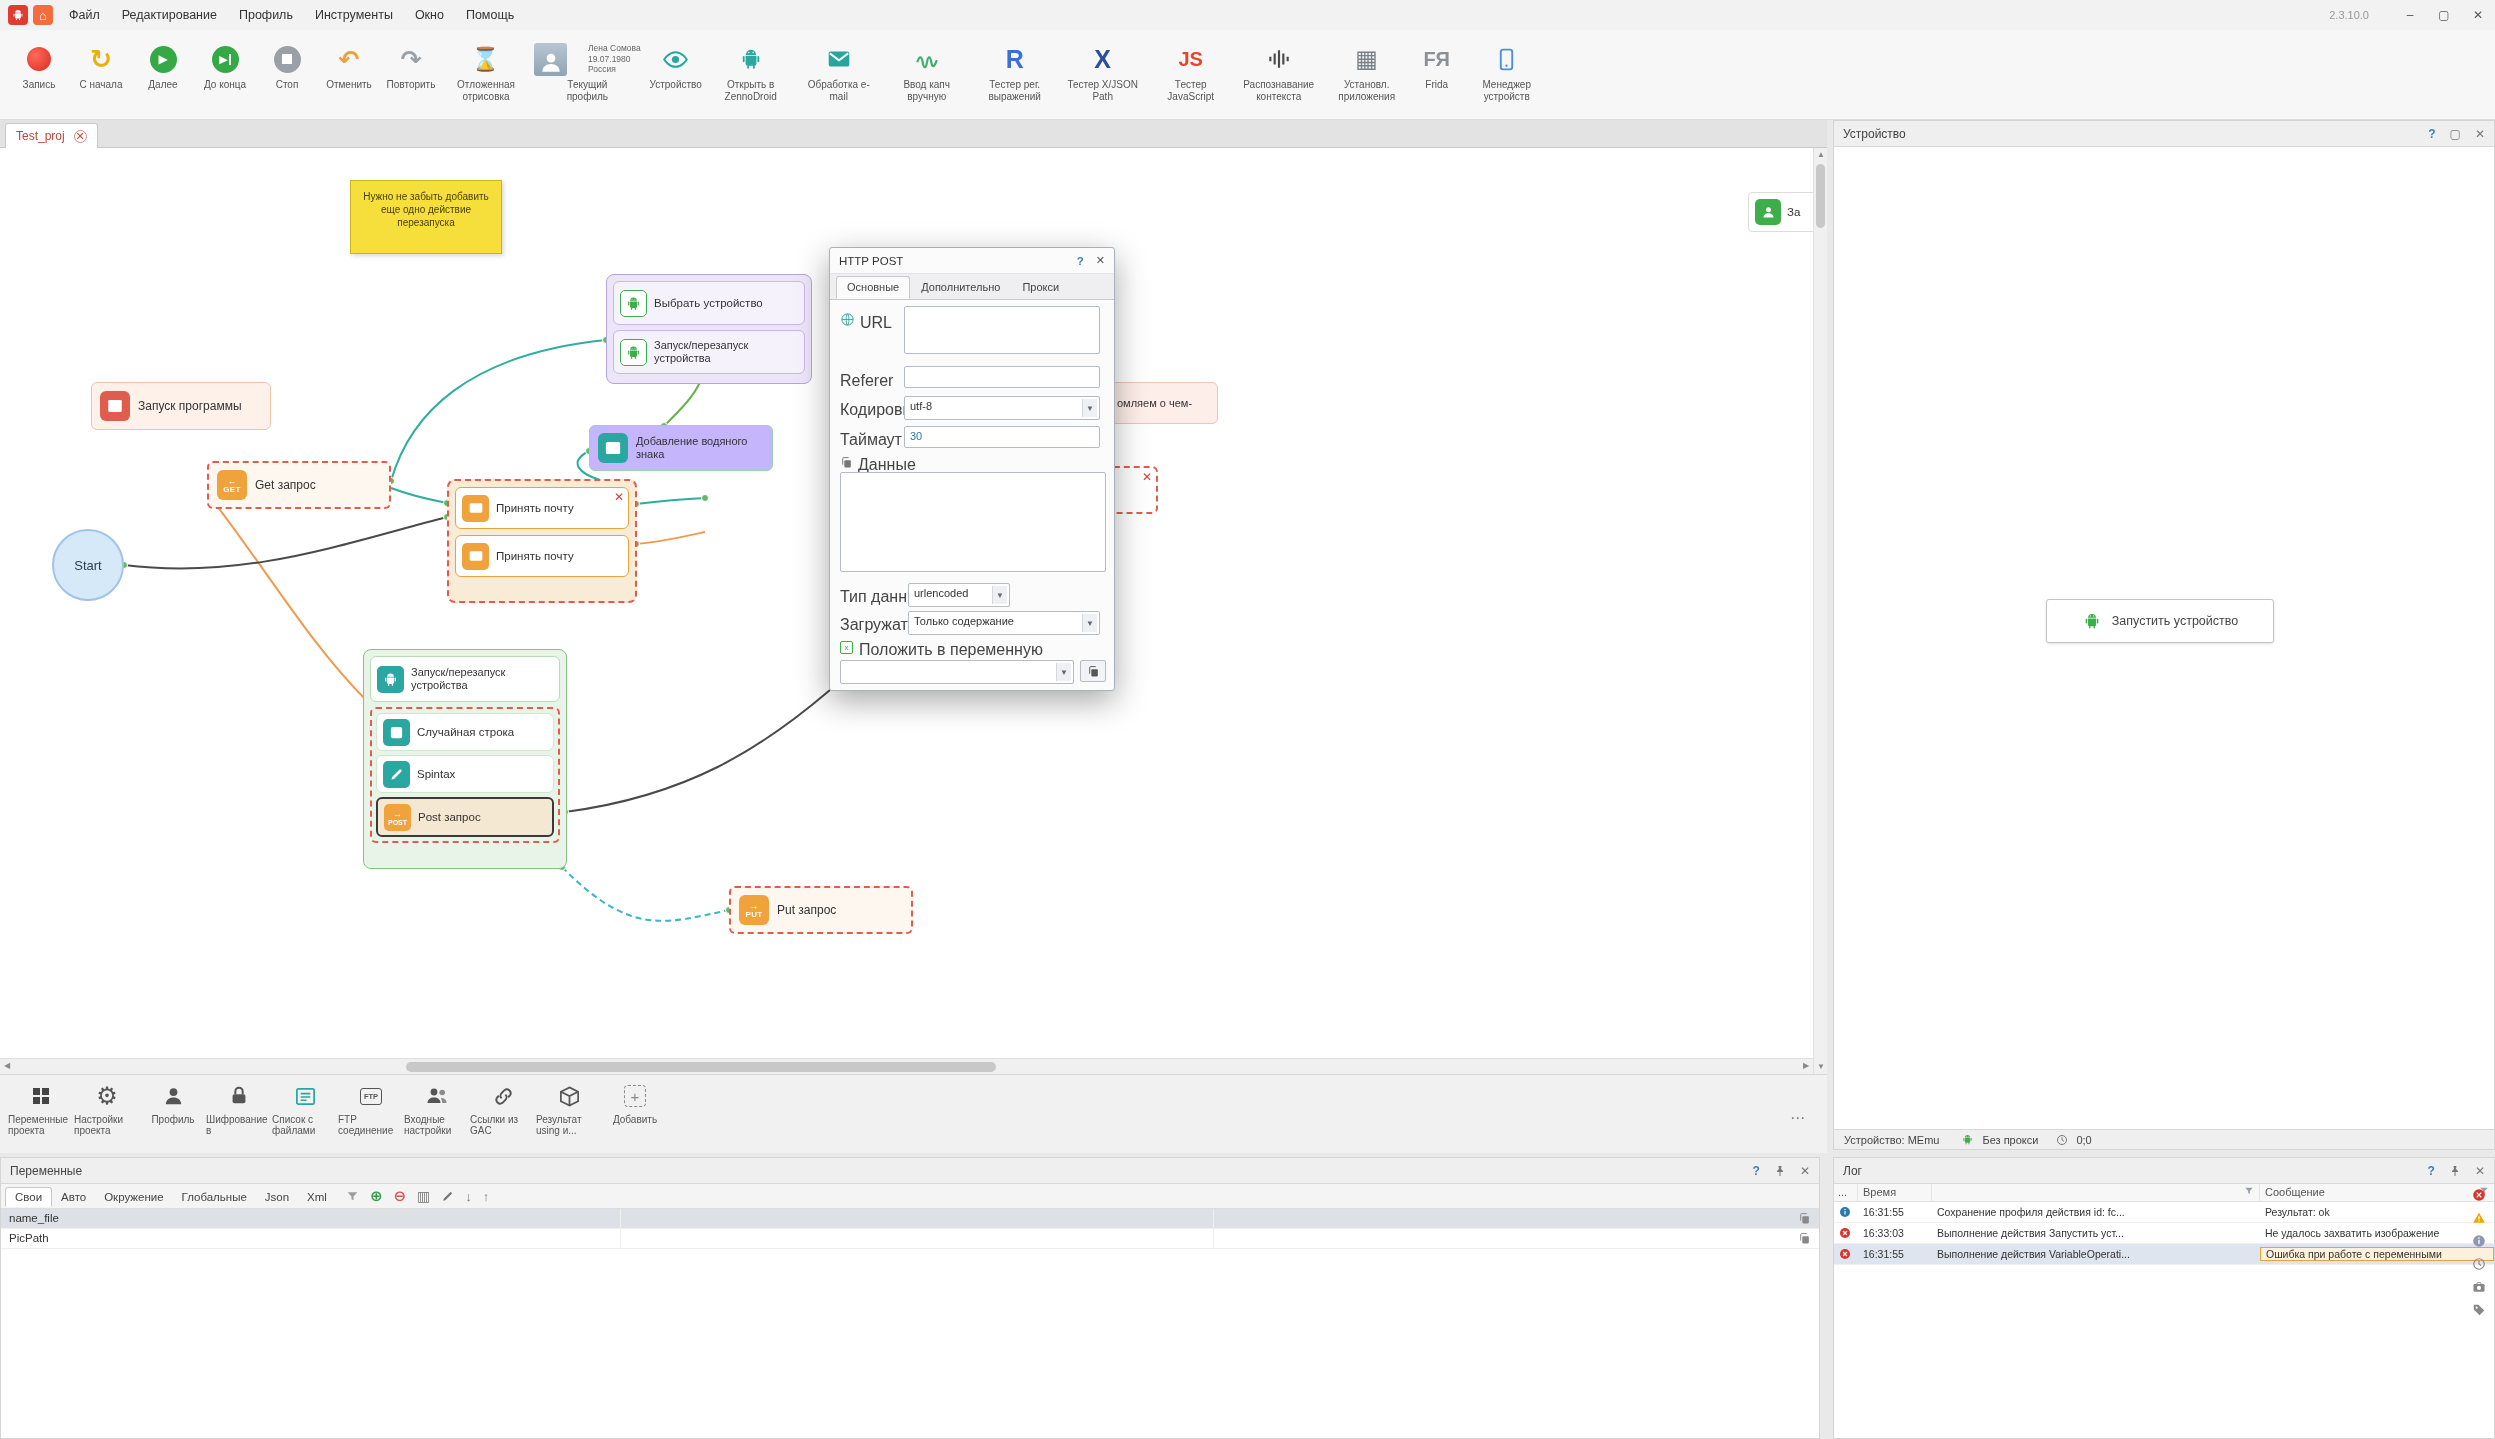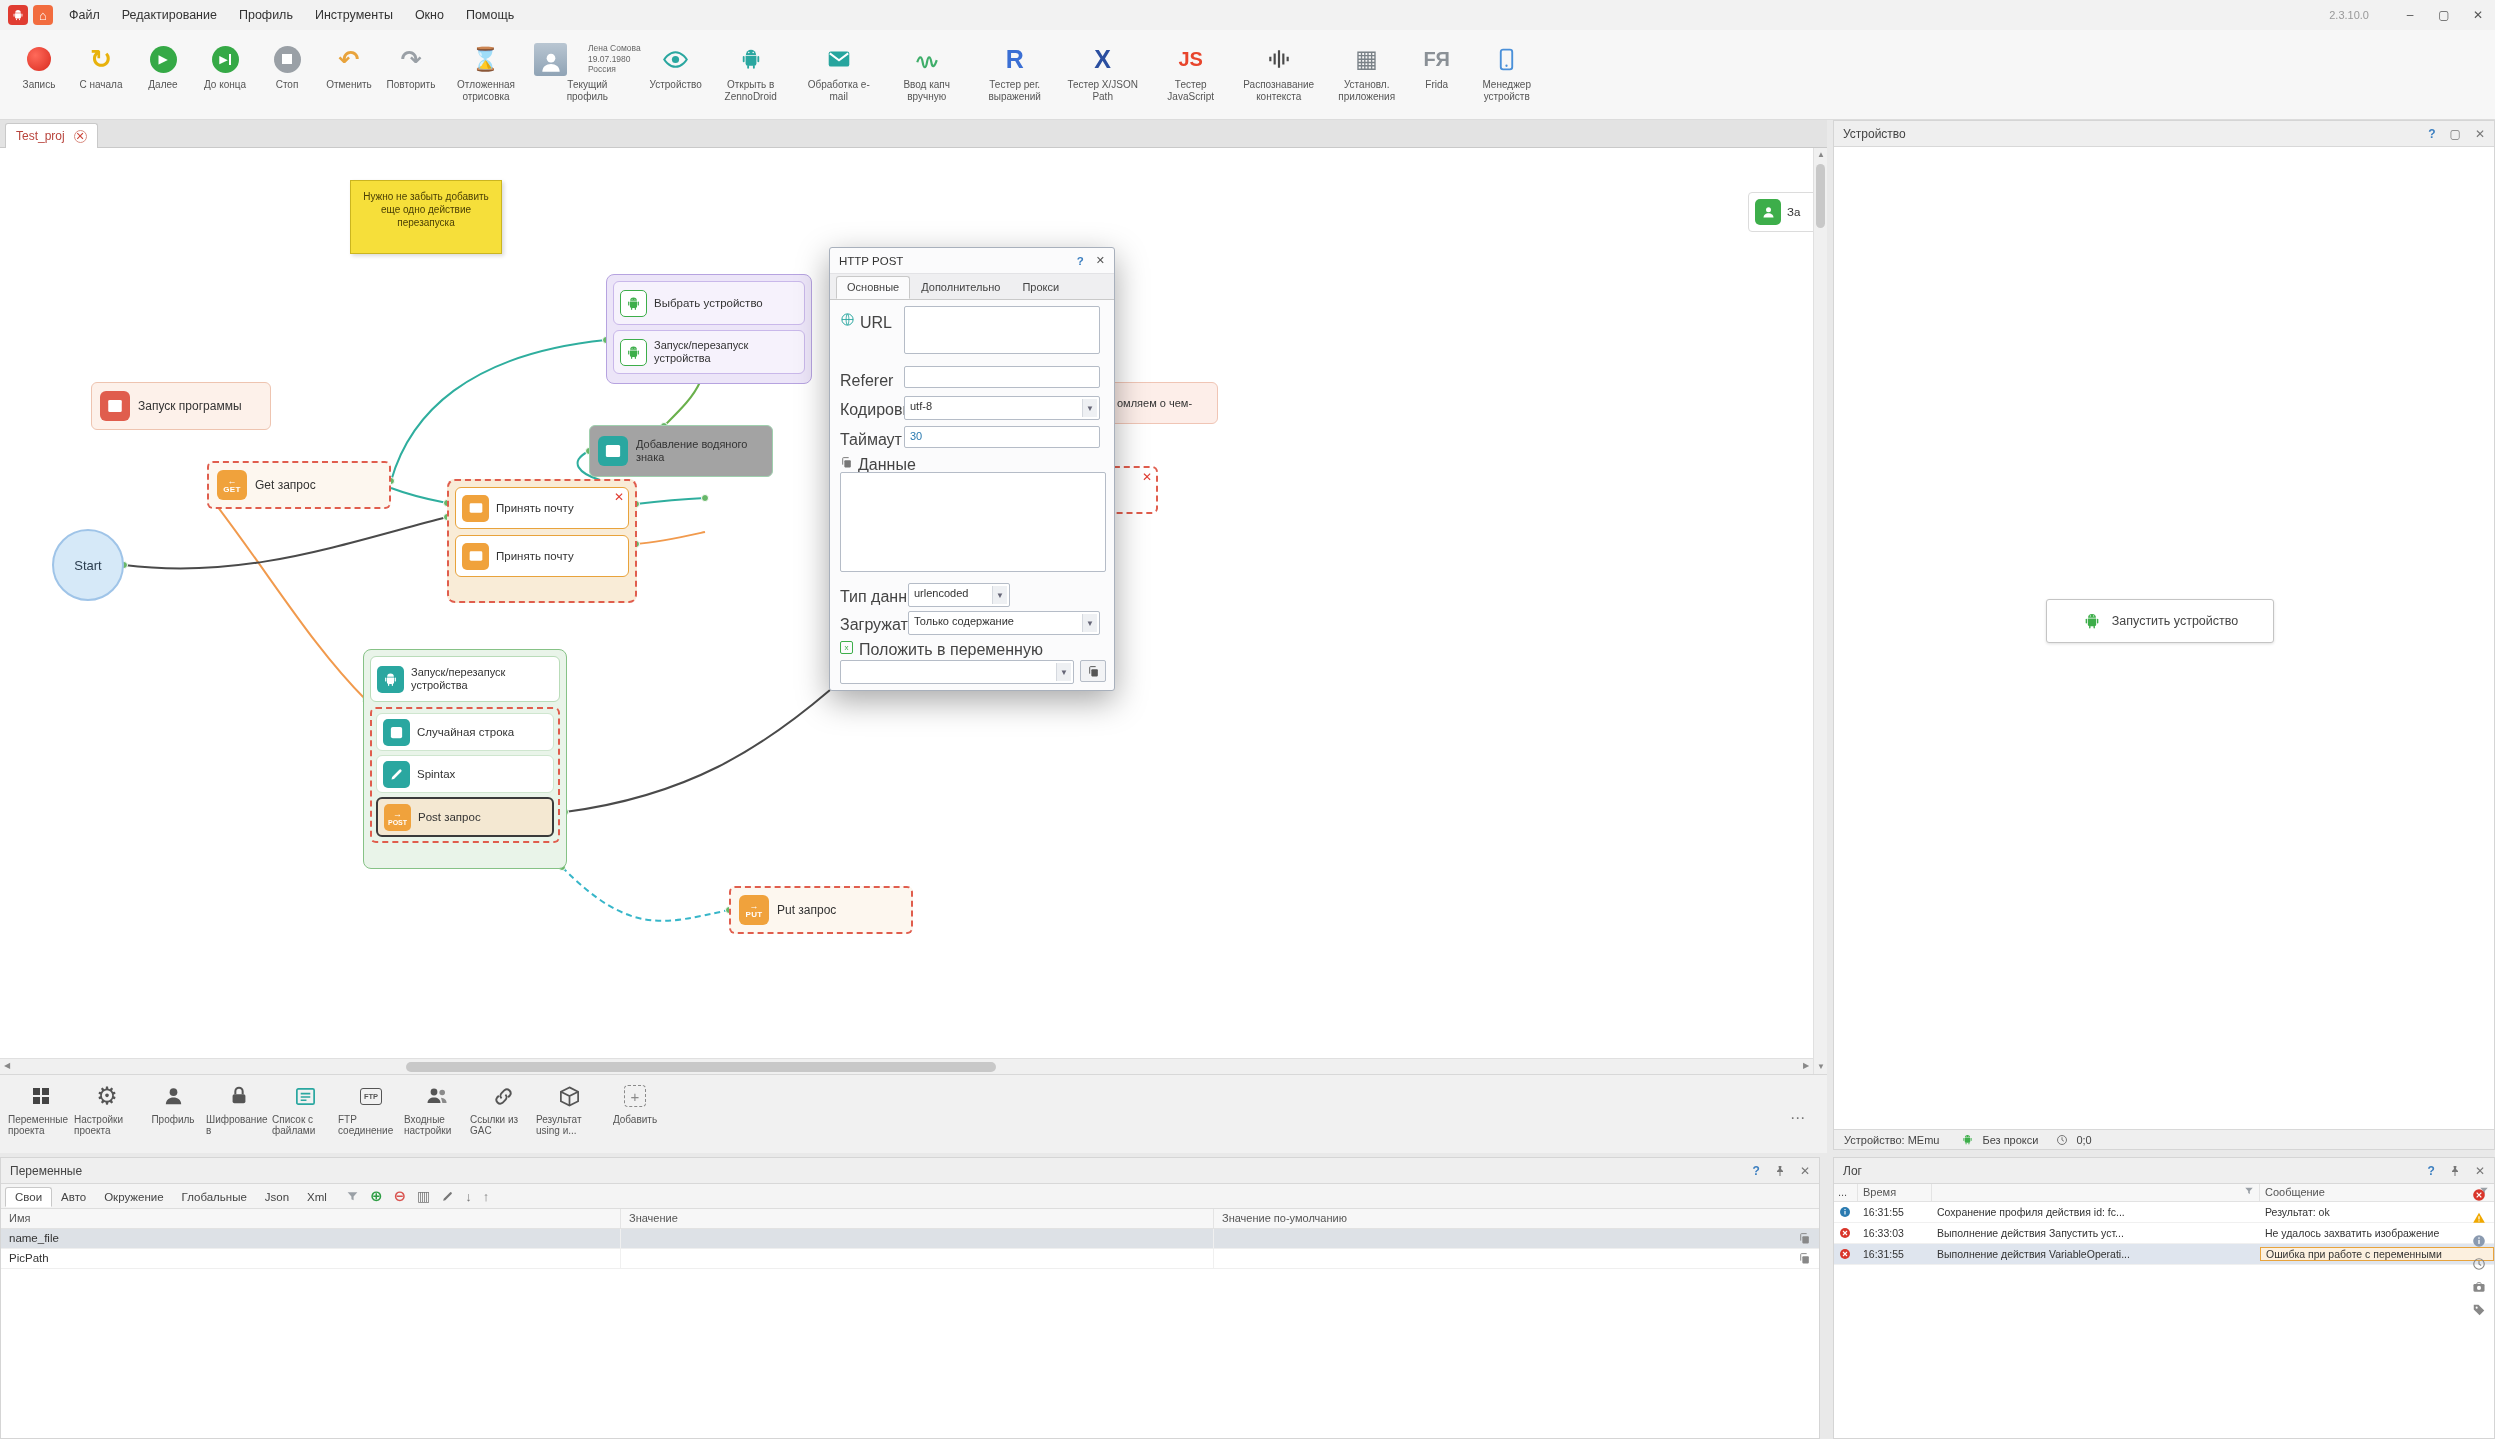--- a/index.html
+++ b/index.html
@@ -466,21 +466,21 @@
       <div class="gitem" style="height:42px;border:1.5px solid #e8a33c">
         <div class="gicon" style="background:#f0a23c">
             <svg class="s" width="16" height="16">
               <use href="#sym-mail"></use>
             </svg>
           </div>
         <span>Принять почту</span>
       </div>
     </div>
 
-    <div class="blk" style="left:589px;top:277px;width:184px;height:52px;background:#a3a3a3;border:1px solid #9fd0ae;line-height:1.15">
+    <div class="blk" style="left:589px;top:277px;width:184px;height:46px;background:#c4b5fd;border:1px solid #9fd0ae;line-height:1.15">
       <div class="bicon" style="background:#2aa7a0">
           <svg class="s" width="18" height="18">
             <use href="#sym-image"></use>
           </svg>
         </div>
       <span style="font-size:11px">Добавление водяного знака</span>
     </div>
 
 
     <div class="group" style="left:363px;top:501px;width:204px;height:220px;background:#e9f4e9;border:1px solid #86c286">
@@ -717,25 +717,20 @@
         <span style="font-size:14px">▥</span>
         <span>
             <svg class="s" width="13" height="13">
               <use href="#sym-pencil"></use>
             </svg>
           </span>
         <span style="font-size:13px">↓</span>
         <span style="font-size:13px">↑</span>
       </div>
     </div>
-    <div class="thead">
-      <div class="th" style="width:620px">Имя</div>
-      <div class="th" style="width:593px">Значение</div>
-      <div class="th" style="flex:1;border-right:none">Значение по-умолчанию</div>
-    </div>
     <div class="trow" style="background:#dde1e6">
       <div class="td" style="width:620px">name_file</div>
       <div class="td" style="width:593px"></div>
       <div class="td" style="flex:1;border-right:none;display:flex;justify-content:flex-end;color:#888">
           <svg class="s" width="13" height="13">
             <use href="#sym-copy"></use>
           </svg>
         </div>
     </div>
     <div class="trow">

